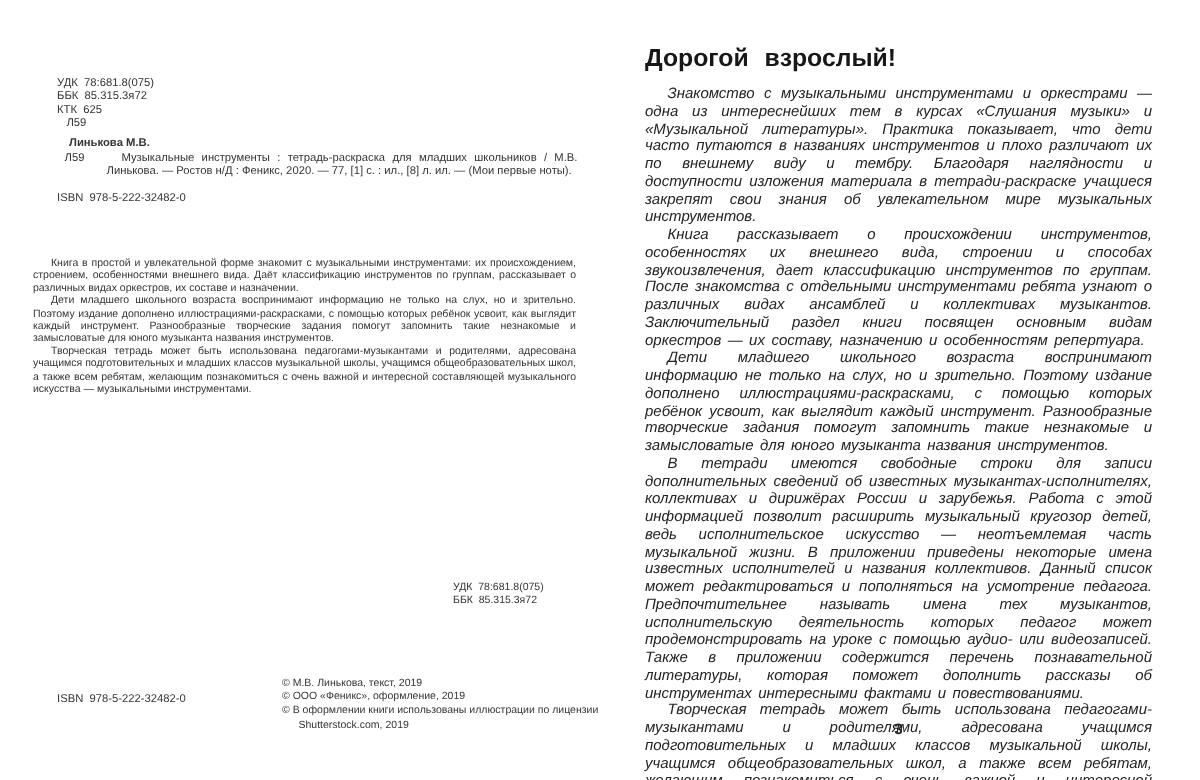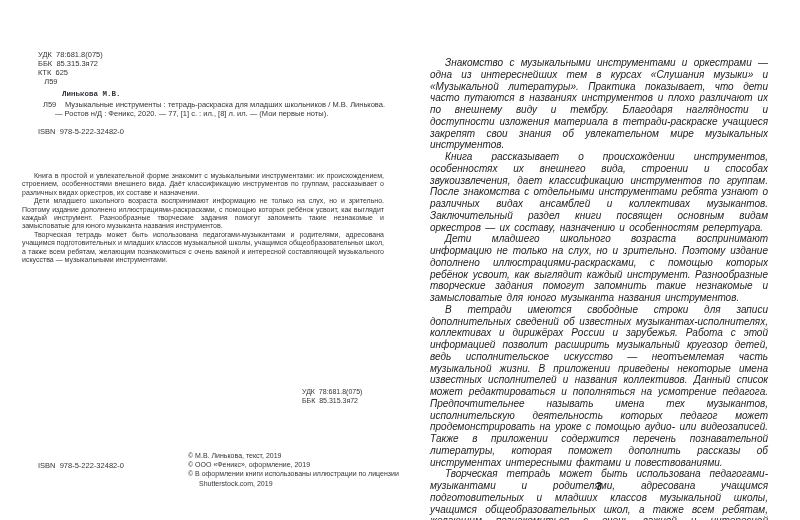--- a/index.html
+++ b/index.html
@@ -15,24 +15,24 @@
     position: relative;
     width: 800px;
     height: 520px;
     background: #ffffff;
   }
   
   .left-page { position: absolute; left: 0; top: 0; width: 410px; height: 520px; color: #35353a; padding-left: 40px; }
   .class-top { position: absolute; left: 38px; top: 50px; font-size: 7.5px; line-height: 9px; }
   .class-top div, .class-bottom div, .isbn-line { white-space: pre; }
   .bib-block { position: absolute; left: 43px; top: 90px; width: 342px; font-size: 7.5px; line-height: 9px; }
-  .bib-author { font-weight: bold; margin-left: 19px; margin-bottom: 1px; font-family: Liberation Mono, monospace; }
+  .bib-author { font-weight: bold; margin-left: 3px; margin-bottom: 1px; }
   .bib-entry-wrap { position: relative; }
   .bib-code { position: absolute; left: 0; top: 0; }
-  .bib-entry { margin-left: 12px; text-indent: 10px; text-align: justify; }
+  .bib-entry { margin-left: 28px; text-indent: 10px; text-align: justify; }
   .isbn-top { position: absolute; left: 38px; top: 127px; font-size: 7.5px; }
   .annotation { position: absolute; left: 22px; top: 172px; width: 362px; font-size: 7px; line-height: 8.4px; text-align: justify; }
   .annotation p { margin: 0; text-indent: 12px; }
   .class-bottom { position: absolute; left: 302px; top: 388px; font-size: 7px; line-height: 8.6px; }
   .isbn-bottom { position: absolute; left: 38px; top: 461px; font-size: 7.5px; }
   .copyright { position: absolute; left: 188px; top: 451px; width: 215px; font-size: 7px; line-height: 9.2px; }
   .copyright div { padding-left: 11px; text-indent: -11px; }
   
   .right-page { position: absolute; left: 430px; top: 0; width: 340px; height: 520px; color: #232326; }
   .intro-title { position: absolute; left: 0; top: 30px; margin: 0; font-size: 16.5px; font-weight: bold; word-spacing: 6px; color: #171719; }
@@ -80,20 +80,21 @@
     <div class="copyright">
       <div>©  М.В. Линькова, текст, 2019</div>
       <div>©  ООО «Феникс», оформление, 2019</div>
       <div>©  В оформлении книги использованы иллюстрации по лицензии Shutterstock.com, 2019</div>
     </div>
 
   </div>
 
   <div class="right-page">
 
+    <h1 class="intro-title">Дорогой взрослый!</h1>
 
     <div class="intro-body">
       <p>Знакомство с музыкальными инструментами и оркестрами — одна из интереснейших тем в курсах «Слушания музыки» и «Музыкальной литературы». Практика показывает, что дети часто путаются в названиях инструментов и плохо различают их по внешнему виду и тембру. Благодаря наглядности и доступности изложения материала в тетради-раскраске учащиеся закрепят свои знания об увлекательном мире музыкальных инструментов.</p>
       <p>Книга рассказывает о происхождении инструментов, особенностях их внешнего вида, строении и способах звукоизвлечения, дает классификацию инструментов по группам. После знакомства с отдельными инструментами ребята узнают о различных видах ансамблей и коллективах музыкантов. Заключительный раздел книги посвящен основным видам оркестров — их составу, назначению и особенностям репертуара.</p>
       <p>Дети младшего школьного возраста воспринимают информацию не только на слух, но и зрительно. Поэтому издание дополнено иллюстрациями-раскрасками, с помощью которых ребёнок усвоит, как выглядит каждый инструмент. Разнообразные творческие задания помогут запомнить такие незнакомые и замысловатые для юного музыканта названия инструментов.</p>
       <p>В тетради имеются свободные строки для записи дополнительных сведений об известных музыкантах-исполнителях, коллективах и дирижёрах России и зарубежья. Работа с этой информацией позволит расширить музыкальный кругозор детей, ведь исполнительское искусство — неотъемлемая часть музыкальной жизни. В приложении приведены некоторые имена известных исполнителей и названия коллективов. Данный список может редактироваться и пополняться на усмотрение педагога. Предпочтительнее называть имена тех музыкантов, исполнительскую деятельность которых педагог может продемонстрировать на уроке с помощью аудио- или видеозаписей. Также в приложении содержится перечень познавательной литературы, которая поможет дополнить рассказы об инструментах интересными фактами и повествованиями.</p>
       <p>Творческая тетрадь может быть использована педагогами-музыкантами и родителями, адресована учащимся подготовительных и младших классов музыкальной школы, учащимся общеобразовательных школ, а также всем ребятам, желающим познакомиться с очень важной и интересной составляющей музыкального искусства — музыкальными инструментами.</p>
       <p>Основная часть иллюстраций дана в формате раскраски, чтобы учащиеся могли закрепить изучаемый материал, раскрашивая инструменты и зверят-музыкантов, играющих на них.</p>
     </div>
 

